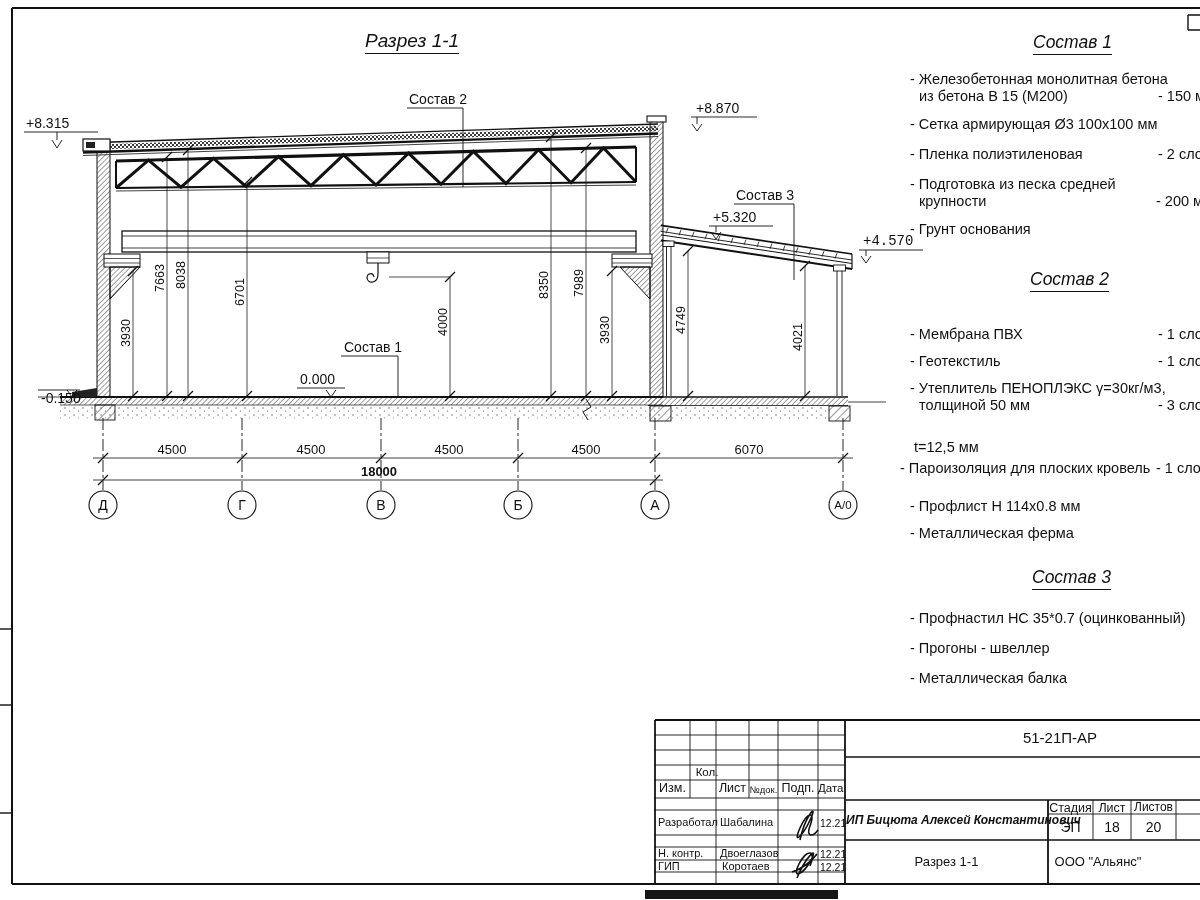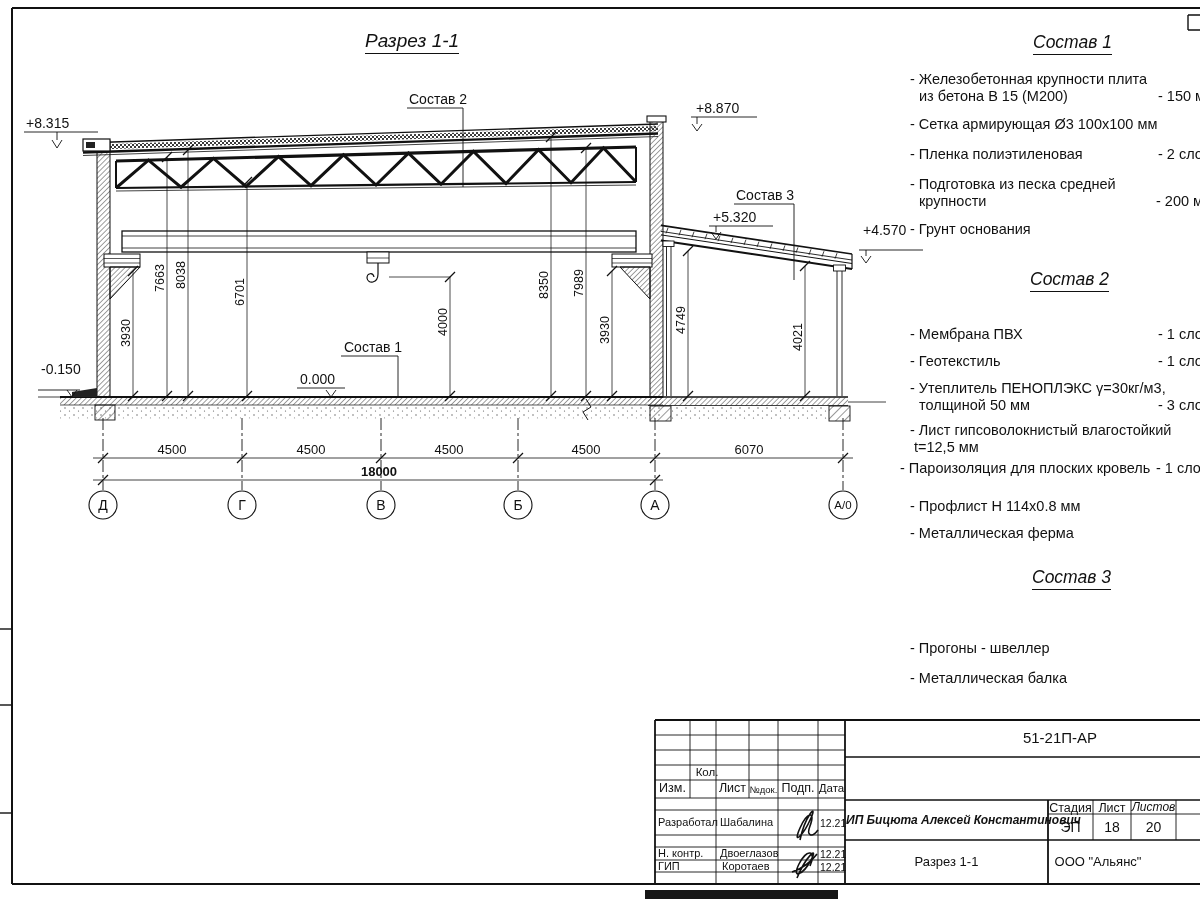--- a/index.html
+++ b/index.html
@@ -278,23 +278,23 @@
       <path d="M797,878 C806,856 819,845 811,860 C803,875 791,880 799,864 C807,848 817,850 810,866 M792,872 C802,869 812,861 817,854"></path>
     </g>
   </g>
 </svg>
 
 <div class="t" style="left:365px;top:30px;font-size:19px;font-style:italic;border-bottom:1.6px solid #111;padding-bottom:1px;">Разрез 1-1</div>
 
 <div class="t elev" style="left:26px;top:115px;">+8.315</div>
 <div class="t elev" style="left:696px;top:100px;">+8.870</div>
 <div class="t elev" style="left:713px;top:209px;">+5.320</div>
-<div class="t elev" style="left:863px;top:222px;">+4.570</div>
+<div class="t elev" style="left:863px;top:233px;font-family:Liberation Mono, monospace;">+4.570</div>
 <div class="t elev" style="left:300px;top:371px;">0.000</div>
-<div class="t elev" style="left:41px;top:361px;">-0.150</div>
+<div class="t elev" style="left:41px;top:390px;">-0.150</div>
 
 <div class="t lead" style="left:409px;top:91px;">Состав 2</div>
 <div class="t lead" style="left:736px;top:187px;">Состав 3</div>
 <div class="t lead" style="left:344px;top:339px;">Состав 1</div>
 
 <div class="t dim rot" style="left:86px;top:326px;">3930</div>
 <div class="t dim rot" style="left:120px;top:271px;">7663</div>
 <div class="t dim rot" style="left:141px;top:268px;">8038</div>
 <div class="t dim rot" style="left:200px;top:285px;">6701</div>
 <div class="t dim rot" style="left:403px;top:315px;">4000</div>
@@ -312,73 +312,73 @@
 <div class="t hdim" style="left:339px;top:465px;font-weight:bold;">18000</div>
 
 <div class="t axis" style="left:88px;top:497px;">Д</div>
 <div class="t axis" style="left:227px;top:497px;">Г</div>
 <div class="t axis" style="left:366px;top:497px;">В</div>
 <div class="t axis" style="left:503px;top:497px;">Б</div>
 <div class="t axis" style="left:640px;top:497px;">А</div>
 <div class="t axis" style="left:828px;top:499px;font-size:11.5px;">А/0</div>
 
 <div class="t listhead" style="left:1033px;top:32px;">Состав 1</div>
-<div class="t listitem" style="left:910px;top:71px;">- Железобетонная  крупности плита</div>
+<div class="t listitem" style="left:910px;top:71px;">- Железобетонная  монолитная бетона</div>
 <div class="t listitem" style="left:919px;top:88px;">из бетона В 15 (М200)</div>
 <div class="t listitem" style="left:1158px;top:88px;">- 150 мм</div>
 <div class="t listitem" style="left:910px;top:116px;">- Сетка армирующая Ø3 100х100 мм</div>
 <div class="t listitem" style="left:910px;top:146px;">- Пленка полиэтиленовая</div>
 <div class="t listitem" style="left:1158px;top:146px;">- 2 слоя</div>
 <div class="t listitem" style="left:910px;top:176px;">- Подготовка из песка средней</div>
 <div class="t listitem" style="left:919px;top:193px;">крупности</div>
 <div class="t listitem" style="left:1156px;top:193px;">- 200 мм</div>
 <div class="t listitem" style="left:910px;top:221px;">- Грунт основания</div>
 
 <div class="t listhead" style="left:1030px;top:269px;">Состав 2</div>
 <div class="t listitem" style="left:910px;top:326px;">- Мембрана ПВХ</div>
 <div class="t listitem" style="left:1158px;top:326px;">- 1 слой</div>
 <div class="t listitem" style="left:910px;top:353px;">- Геотекстиль</div>
 <div class="t listitem" style="left:1158px;top:353px;">- 1 слой</div>
 <div class="t listitem" style="left:910px;top:380px;">- Утеплитель ПЕНОПЛЭКС γ=30кг/м3,</div>
 <div class="t listitem" style="left:919px;top:397px;">толщиной 50 мм</div>
 <div class="t listitem" style="left:1158px;top:397px;">- 3 слоя</div>
-<div class="t listitem" style="left:910px;top:422px;">- Лист гипсоволокнистый влагостойкий</div>
 <div class="t listitem" style="left:914px;top:439px;">t=12,5 мм</div>
 <div class="t listitem" style="left:900px;top:460px;">- Пароизоляция для плоских кровель</div>
 <div class="t listitem" style="left:1156px;top:460px;">- 1 слой</div>
 <div class="t listitem" style="left:910px;top:498px;">- Профлист Н 114х0.8 мм</div>
 <div class="t listitem" style="left:910px;top:525px;">- Металлическая ферма</div>
 
 <div class="t listhead" style="left:1032px;top:567px;">Состав 3</div>
+<div class="t listitem" style="left:910px;top:610px;">- Профнастил НС 35*0.7 (оцинкованный)</div>
 <div class="t listitem" style="left:910px;top:640px;text-align:center;">- Прогоны - швеллер</div>
 <div class="t listitem" style="left:910px;top:670px;">- Металлическая балка</div>
 
 <div class="t c" style="left:880px;top:729px;width:360px;font-size:15px;">51-21П-АР</div>
 
 <div class="t c tb" style="left:655px;top:781px;width:35px;">Изм.</div>
 <div class="t c" style="left:690px;top:766px;width:34px;font-size:11.5px;">Кол.</div>
 <div class="t c tb" style="left:716px;top:781px;width:33px;">Лист</div>
 <div class="t c" style="left:749px;top:785px;width:29px;font-size:9.5px;">№док.</div>
 <div class="t c tb" style="left:778px;top:781px;width:40px;">Подп.</div>
-<div class="t c" style="left:818px;top:782px;width:27px;font-size:11.5px;">Дата</div>
+<div class="t c" style="left:818px;top:782px;width:15px;font-size:11.5px;">Дата</div>
 
 <div class="t" style="left:658px;top:816px;font-size:11px;">Разработал</div>
 <div class="t" style="left:720px;top:816px;font-size:11px;">Шабалина</div>
 <div class="t" style="left:820px;top:817px;font-size:10.5px;">12.21</div>
 <div class="t" style="left:658px;top:847px;font-size:11px;">Н. контр.</div>
 <div class="t" style="left:720px;top:847px;font-size:11px;">Двоеглазов</div>
 <div class="t" style="left:820px;top:848px;font-size:10.5px;">12.21</div>
 <div class="t" style="left:658px;top:860px;font-size:11px;">ГИП</div>
 <div class="t" style="left:722px;top:860px;font-size:11px;">Коротаев</div>
 <div class="t" style="left:820px;top:861px;font-size:10.5px;">12.21</div>
 
 <div class="t c" style="left:846px;top:814px;width:200px;font-size:12px;font-style:italic;font-weight:bold;">ИП Бицюта Алексей Константинович</div>
 <div class="t c" style="left:1048px;top:801px;width:45px;font-size:12.5px;">Стадия</div>
 <div class="t c" style="left:1093px;top:801px;width:38px;font-size:12.5px;">Лист</div>
-<div class="t c" style="left:1131px;top:801px;width:45px;font-size:12px;overflow:hidden;font-style:italic;">Листов</div>
+<div class="t c" style="left:1131px;top:801px;width:45px;font-size:12px;overflow:hidden;">Листов</div>
 <div class="t c" style="left:1048px;top:819px;width:45px;font-size:14px;">ЭП</div>
 <div class="t c" style="left:1093px;top:819px;width:38px;font-size:14px;">18</div>
 <div class="t c" style="left:1131px;top:819px;width:45px;font-size:14px;">20</div>
 <div class="t c" style="left:845px;top:855px;width:203px;font-size:13px;">Разрез 1-1</div>
 <div class="t c" style="left:1048px;top:855px;width:100px;font-size:13px;">ООО "Альянс"</div>
 
 <div class="darkbar" style="left:645px;top:890px;width:193px;height:9px;"></div>
 
 </div>
 

